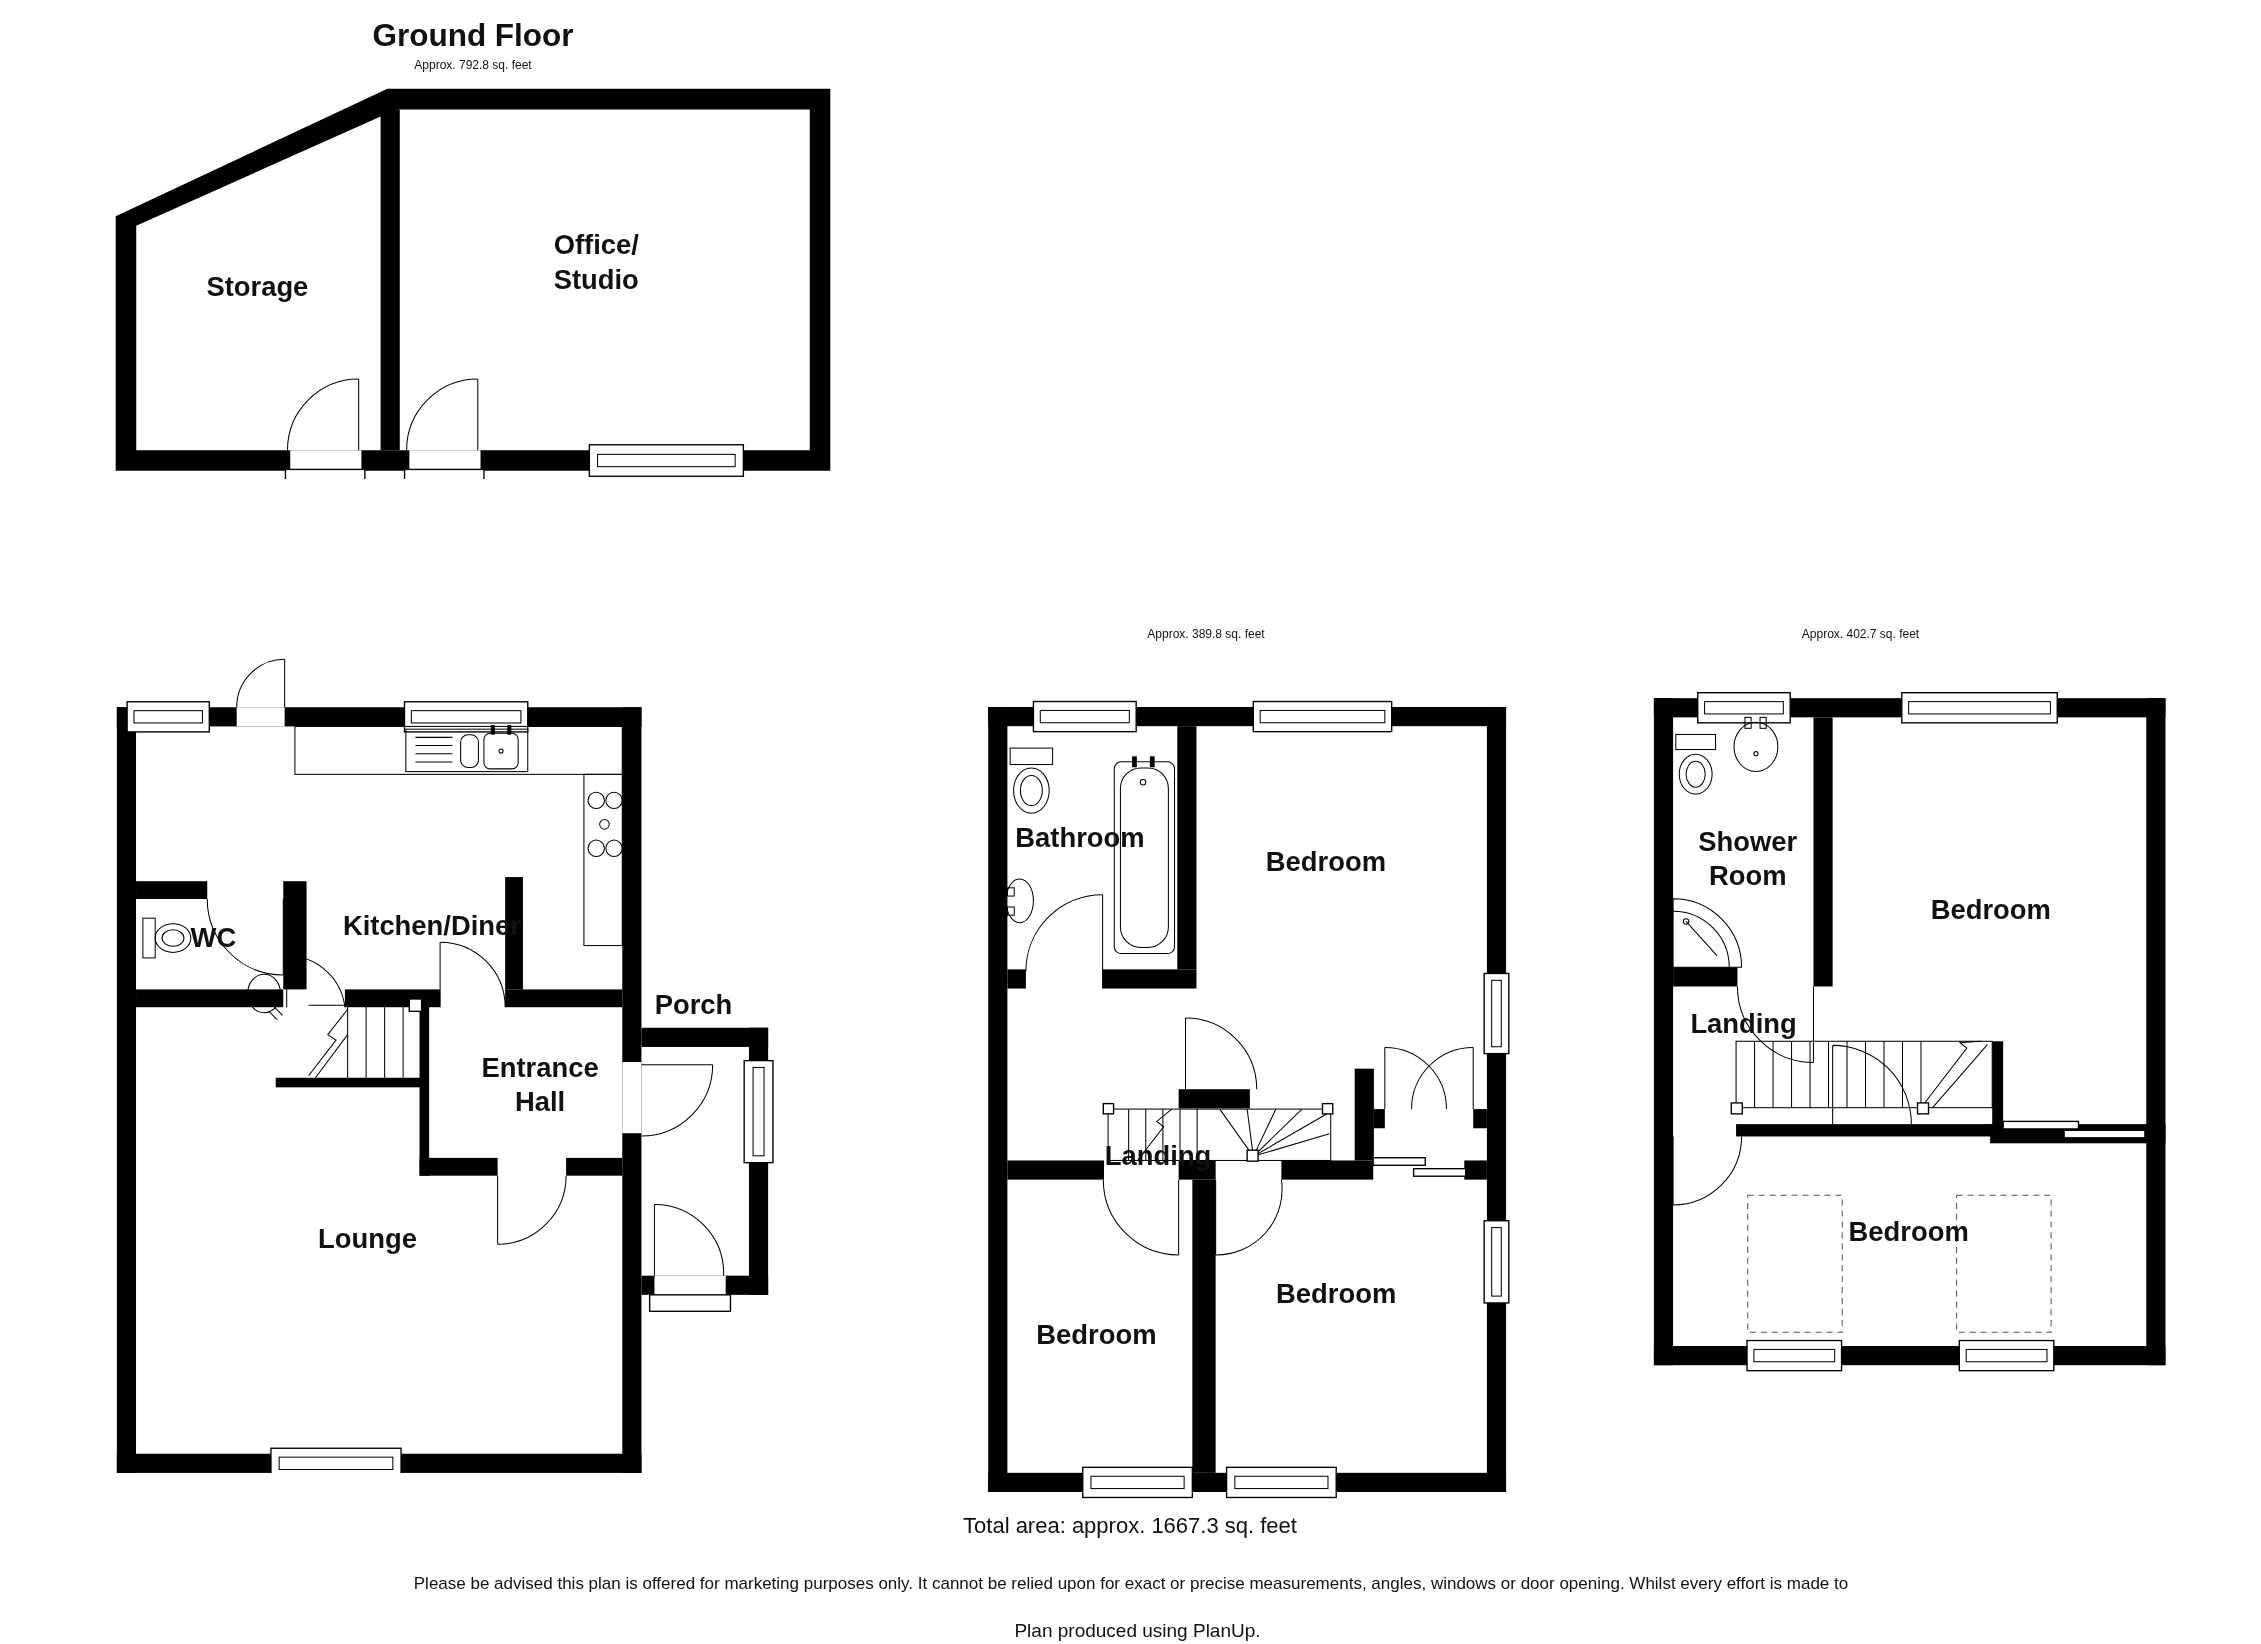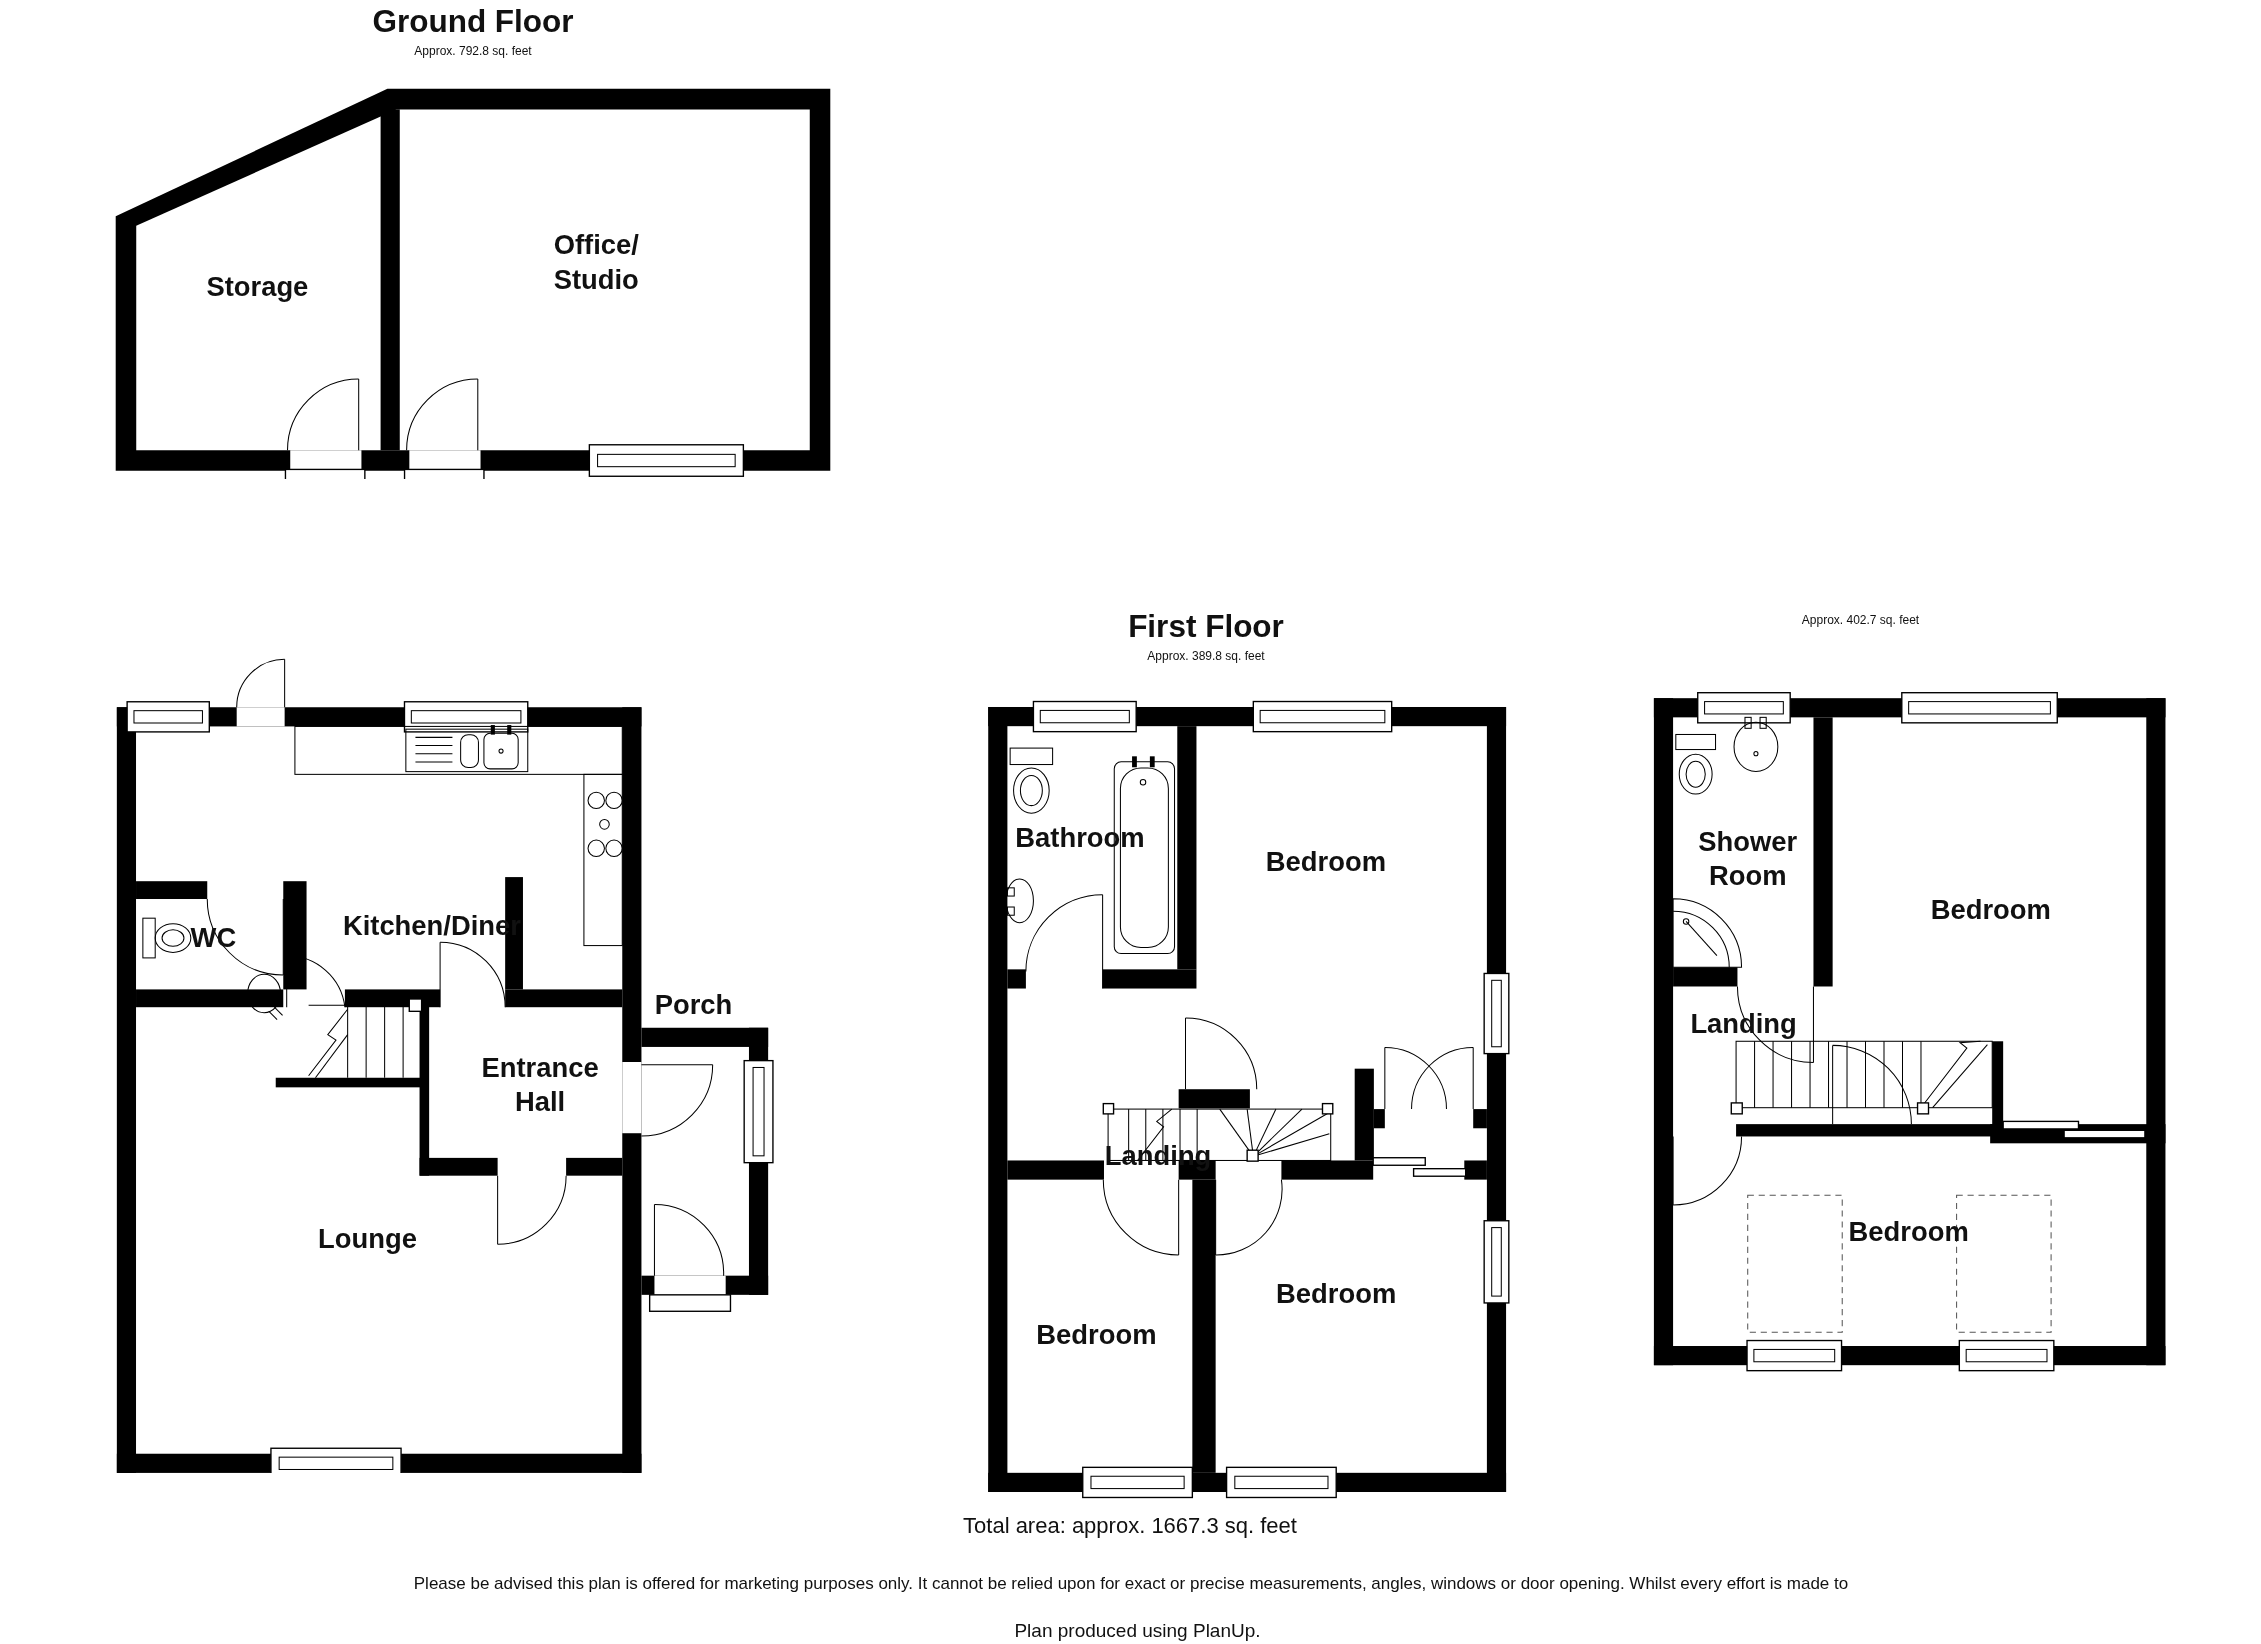--- a/index.html
+++ b/index.html
@@ -1,17 +1,17 @@
 <!DOCTYPE html>
 <html style="font-size:11px"><head>
 <meta charset="utf-8">
 <style>
   html,body{margin:0;padding:0;background:#fff;}
   body{width:2261px;height:1645px;position:relative;font-family:"Liberation Sans",sans-serif;color:#111;overflow:hidden;}
-  .floor-title{position:absolute;text-align:center;}
+  .floor-title{position:absolute;text-align:center;margin-top:14px;}
   .floor-title .t{font-size:31.5px;font-weight:bold;line-height:36px;}
   .floor-title .a{font-size:12px;line-height:25px;}
   .plan{position:absolute;}
   svg text{font-family:"Liberation Sans",sans-serif;font-weight:bold;fill:#111;}
   .footer{position:absolute;text-align:center;}
   #total-area{left:445px;top:1513px;width:1370px;font-size:22px;}
   #disclaimer{left:206px;top:1574px;width:1850px;font-size:17px;line-height:20px;}
   #credit{left:795px;top:1620px;width:685px;font-size:19px;}
   .wall{fill:#000;stroke:none;}
   .roomfill{fill:#fff;stroke:none;}
@@ -172,21 +172,20 @@
   </g>
   <text x="470" y="414" font-size="40" text-anchor="middle">Kitchen/Diner</text>
   <text x="151" y="432" font-size="40" text-anchor="middle">WC</text>
   <text x="628" y="622" font-size="40" text-anchor="middle">Entrance</text>
   <text x="628" y="672" font-size="40" text-anchor="middle">Hall</text>
   <text x="852" y="530" font-size="40" text-anchor="middle">Porch</text>
   <text x="376" y="872" font-size="40" text-anchor="middle">Lounge</text>
 </svg>
 
 <div class="floor-title" style="left:932px;top:608px;width:548px;">
-  <div class="t">First Floor</div>
   <div class="a">Approx. 389.8 sq. feet</div>
 </div>
 
 <svg class="plan" style="left:980px;top:685px;" width="548" height="829" viewBox="0 0 800 1210">
   <g>
     <rect class="wall" x="12" y="32" width="756" height="28"></rect>
     <rect class="wall" x="12" y="32" width="28" height="1146"></rect>
     <rect class="wall" x="740" y="32" width="28" height="1146"></rect>
     <rect class="wall" x="12" y="1150" width="756" height="28"></rect>
   </g>

